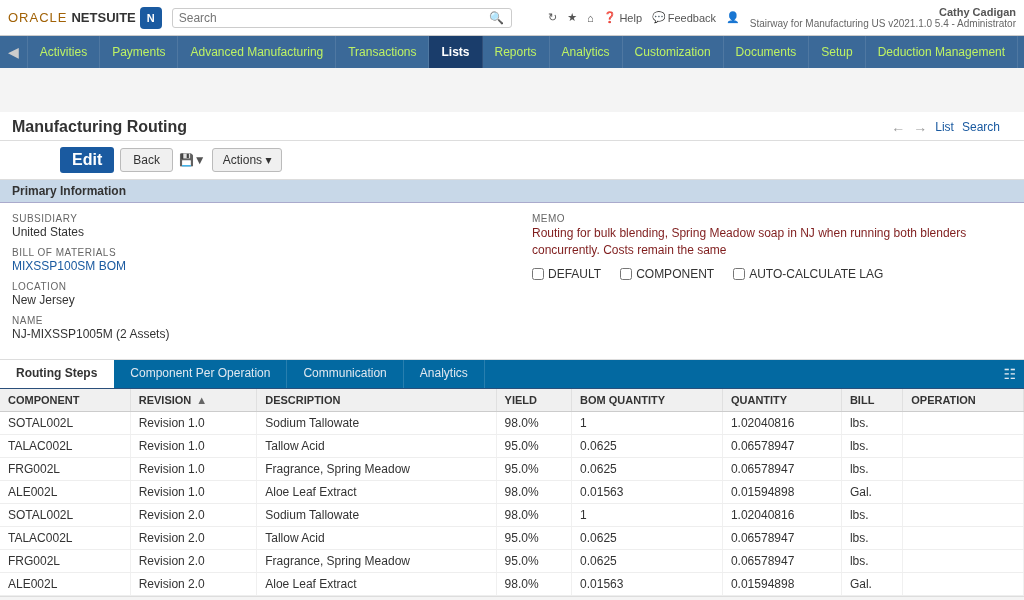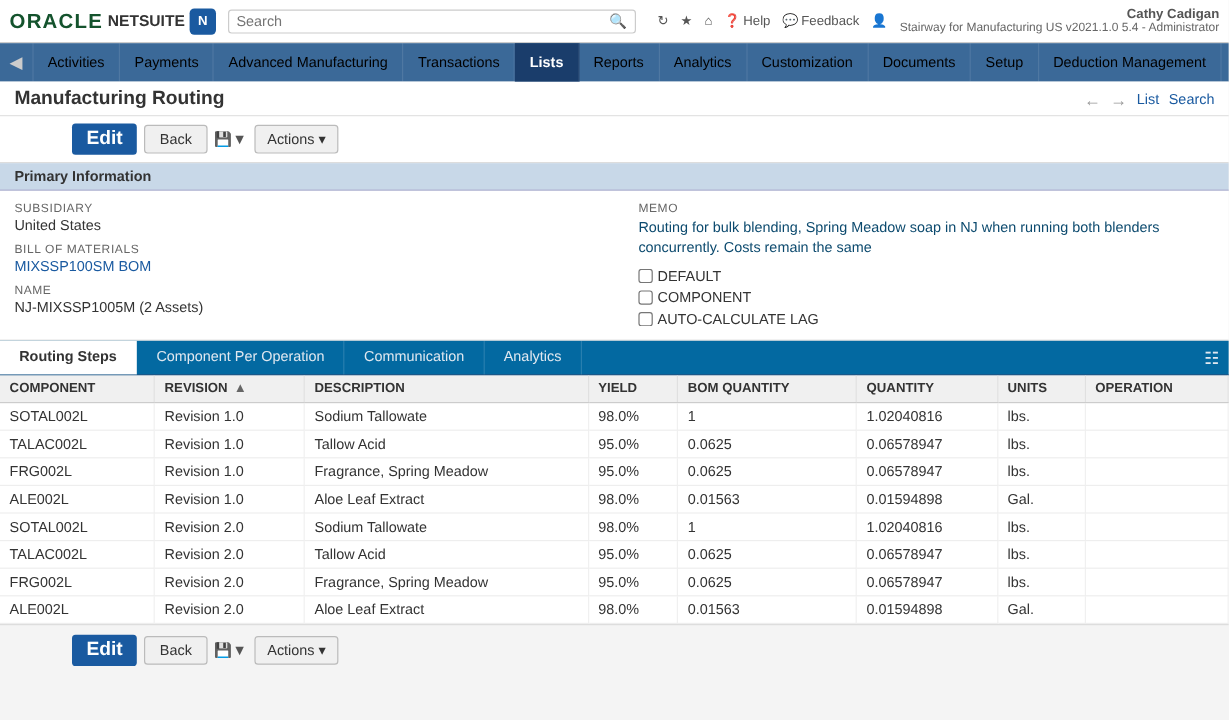--- a/index.html
+++ b/index.html
@@ -14,23 +14,23 @@
       padding: 0 8px;
       height: 36px;
     }
     .logo {
       display: flex;
       align-items: center;
       gap: 4px;
       margin-right: 10px;
     }
     .logo-text {
-      font-size: 17px;
-      font-weight: bold;
-      color: #14532d;
+      font-size: 13px;
+      font-weight: normal;
+      color: #a16207;
       letter-spacing: 1px;
     }
     .logo-ns {
       font-size: 13px;
       font-weight: bold;
       color: #333;
     }
     .logo-icon {
       width: 22px;
       height: 22px;
@@ -73,37 +73,38 @@
     .nav-bar {
       display: flex;
       align-items: stretch;
       background: #3b6998;
       height: 32px;
     }
     .nav-item {
       display: flex;
       align-items: center;
       padding: 0 12px;
-      color: #000000;
+      color: #bef264;
       font-size: 12px;
       cursor: pointer;
       white-space: nowrap;
       border-right: 1px solid rgba(255,255,255,0.1);
     }
     .nav-item.active { background: #1a3d6b; color: #fff; font-weight: bold; }
     .nav-icon { padding: 0 8px; font-size: 14px; color: #ccc; }
 
     
     .page-header {
       background: #fff;
-      padding: 6px 12px 4px 12px;
+      padding: 6px 24px 4px 12px;
       border-bottom: 1px solid #ddd;
       display: flex;
       align-items: center;
       justify-content: space-between;
+      margin-top: 44px;
     }
     .page-title { font-size: 16px; font-weight: bold; color: #333; }
     .page-header-right { display: flex; align-items: center; gap: 8px; font-size: 12px; color: #1a5aa0; }
     .page-header-right a { color: #1a5aa0; text-decoration: none; cursor: pointer; }
     .nav-arrow { color: #999; cursor: pointer; font-size: 14px; }
 
     
     .toolbar {
       padding: 6px 12px;
       background: #fff;
@@ -169,22 +170,22 @@
       display: grid;
       grid-template-columns: 1fr 1fr;
       gap: 0;
     }
     .info-left { padding-right: 20px; }
     .info-right { padding-left: 20px; border-left: none; }
     .field-group { margin-bottom: 8px; }
     .field-label { font-size: 10px; color: #666; text-transform: uppercase; letter-spacing: 0.5px; margin-bottom: 1px; }
     .field-value { font-size: 12px; color: #333; }
     .field-value.link { color: #1a5aa0; text-decoration: none; cursor: pointer; }
-    .memo-text { font-size: 12px; color: #0c4a6e; line-height: 1.4; }
-    .checkbox-group { display: flex; flex-direction: column; gap: 4px; margin-top: 8px; }
+    .memo-text { font-size: 12px; color: #7f1d1d; line-height: 1.4; }
+    .checkbox-group { display: flex; gap: 19px; margin-top: 8px; }
     .checkbox-item { display: flex; align-items: center; gap: 4px; font-size: 12px; color: #333; }
     .checkbox-item input { width: 12px; height: 12px; }
 
     
     .tabs-bar {
       display: flex;
       align-items: stretch;
       background: #0369a1;
       border-bottom: 1px solid #2a4f7a;
     }
@@ -300,20 +301,24 @@
       <div class="info-left">
         <div class="field-group">
           <div class="field-label">SUBSIDIARY</div>
           <div class="field-value">United States</div>
         </div>
         <div class="field-group">
           <div class="field-label">BILL OF MATERIALS</div>
           <div class="field-value link">MIXSSP100SM BOM</div>
         </div>
         <div class="field-group">
+          <div class="field-label">LOCATION</div>
+          <div class="field-value">New Jersey</div>
+        </div>
+        <div class="field-group">
           <div class="field-label">NAME</div>
           <div class="field-value">NJ-MIXSSP1005M (2 Assets)</div>
         </div>
       </div>
       <div class="info-right">
         <div class="field-group">
           <div class="field-label">MEMO</div>
           <div class="memo-text">Routing for bulk blending, Spring Meadow soap in NJ when running both blenders concurrently. Costs remain the same</div>
         </div>
         <div class="checkbox-group">
@@ -345,21 +350,21 @@
   <div class="table-container">
     <table class="data-table">
       <thead>
         <tr>
           <th>COMPONENT</th>
           <th>REVISION <span class="sort-arrow">▲</span></th>
           <th>DESCRIPTION</th>
           <th>YIELD</th>
           <th>BOM QUANTITY</th>
           <th>QUANTITY</th>
-          <th>UNITS</th>
+          <th>BILL</th>
           <th>OPERATION</th>
         </tr>
       </thead>
       <tbody id="table-body">
       <tr>
             <td class="link-cell" style="cursor: pointer;">SOTAL002L</td>
             <td>Revision 1.0</td>
             <td>Sodium Tallowate</td>
             <td>98.0%</td>
             <td>1</td>

